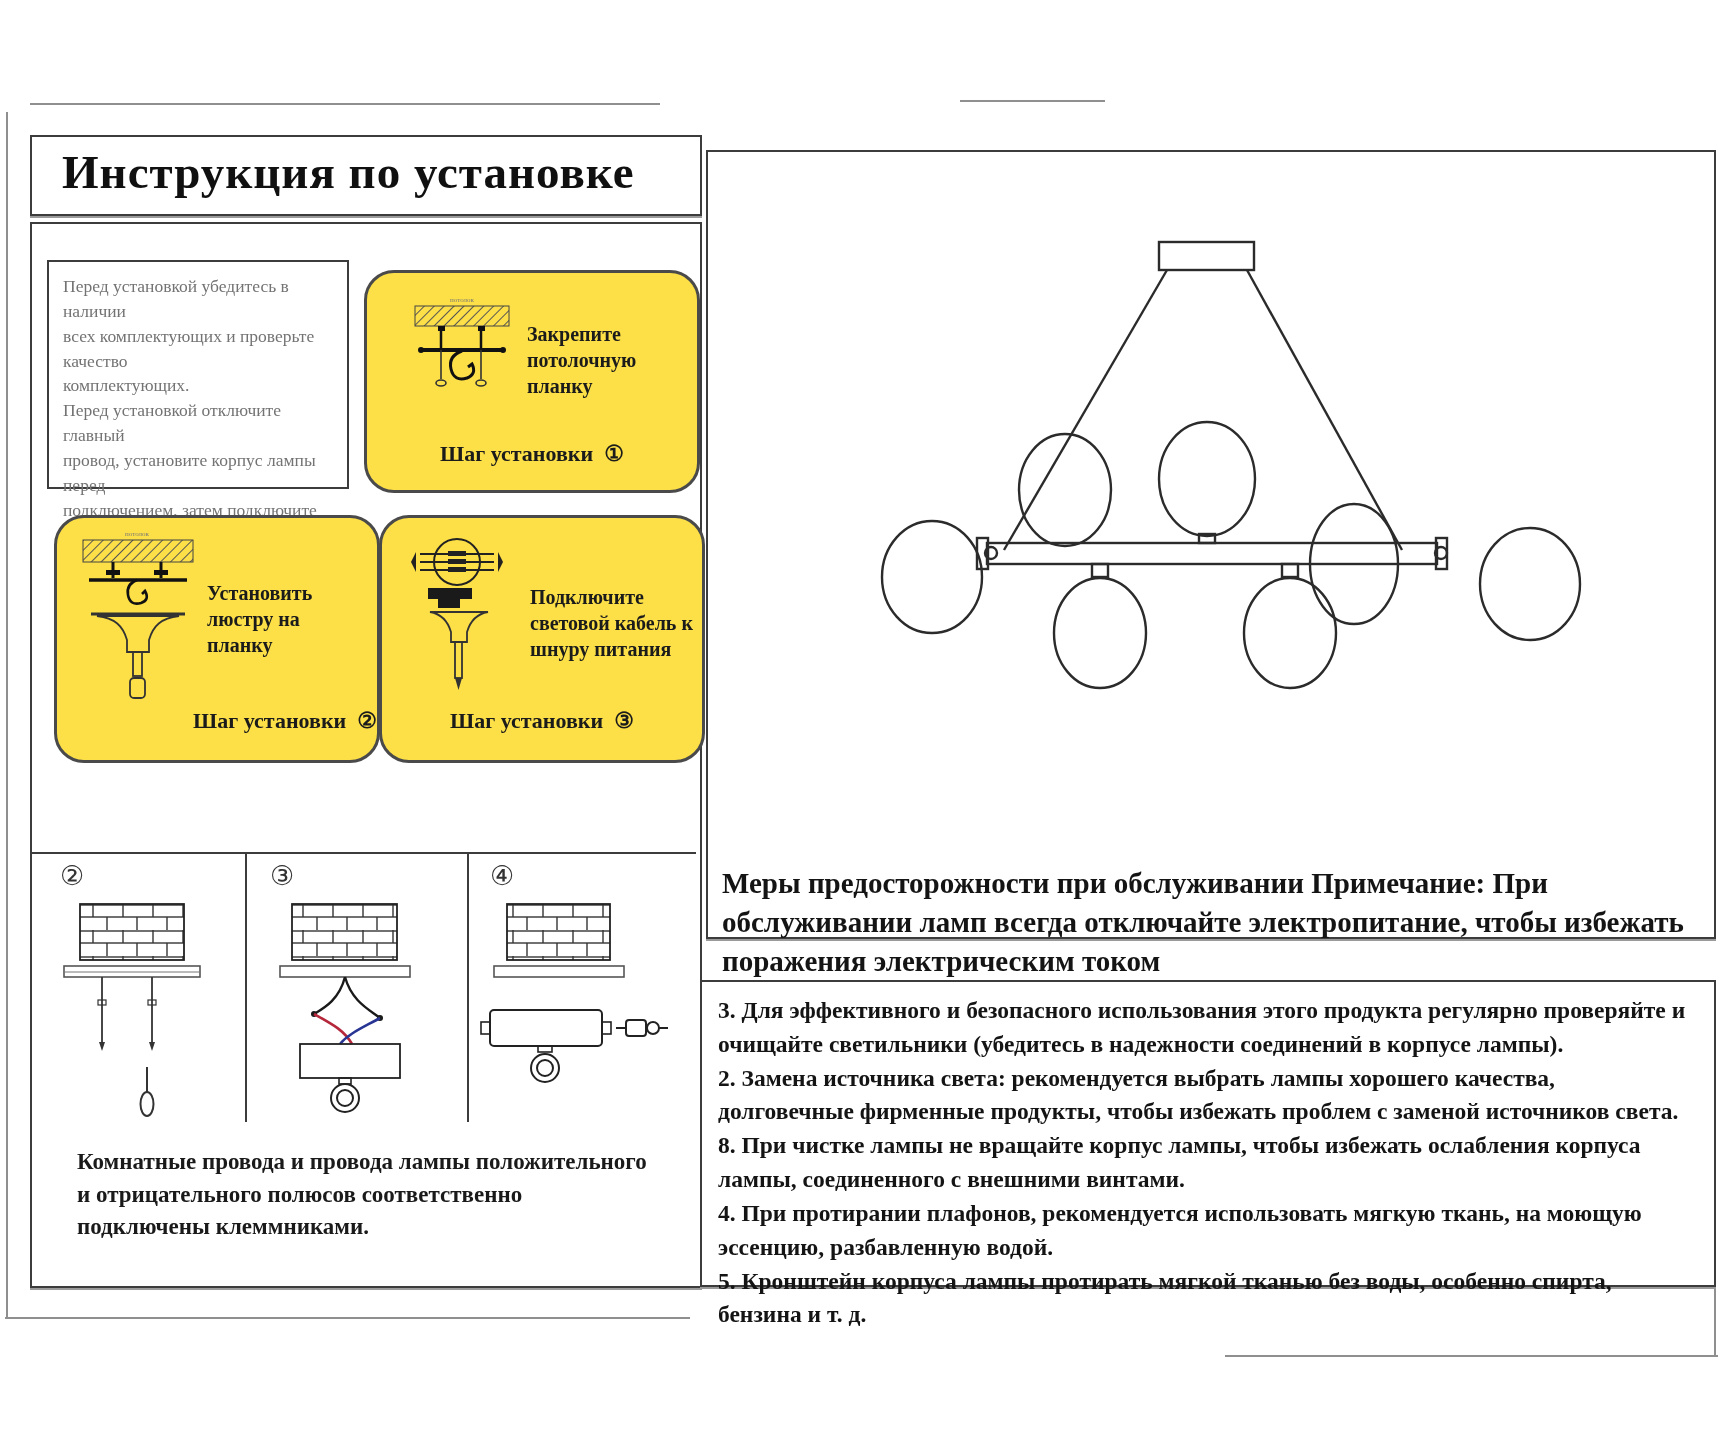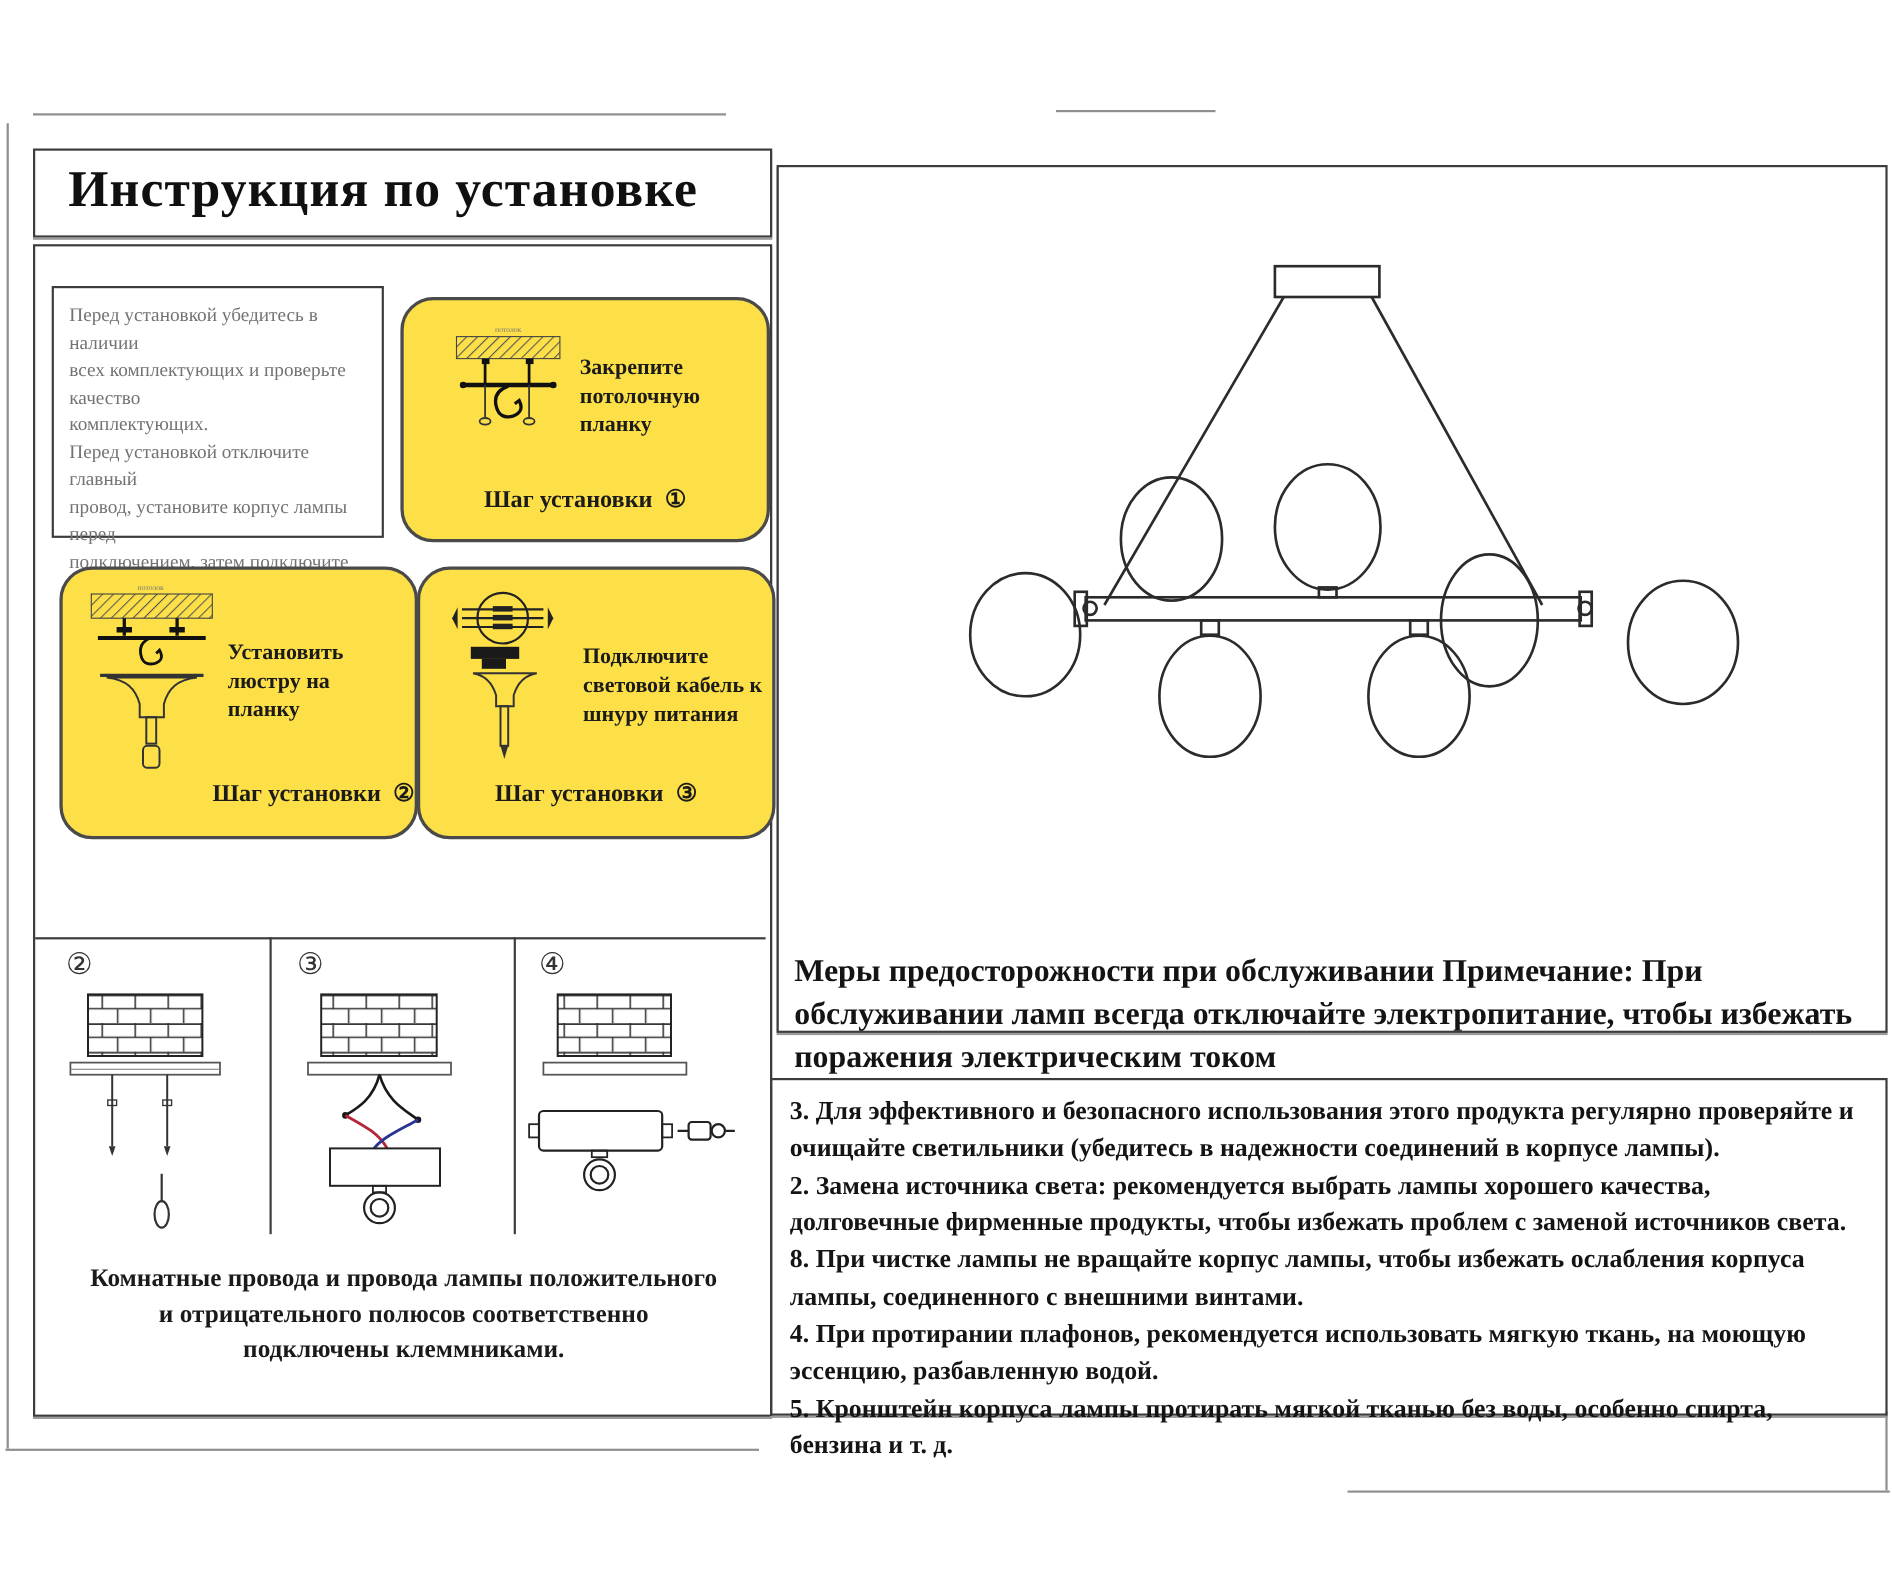--- a/index.html
+++ b/index.html
@@ -9,21 +9,21 @@
   .rbox{position:absolute;border:3px solid #4a4a4a;border-radius:30px;background:#fde047;}
   .cropline{position:absolute;background:#8f8f8f;}
   #title-box{left:30px;top:135px;width:668px;height:77px;border:2px solid #3c3c3c;box-shadow:0 2px 0 #9a9a9a;}
   #title-box h1{margin:0;padding:8px 0 0 30px;font-size:47px;font-weight:bold;letter-spacing:1px;color:#101010;}
   #left-main{left:30px;top:222px;width:668px;height:1062px;border:2px solid #3c3c3c;box-shadow:0 2px 0 #9a9a9a;}
   #notice-box{left:15px;top:36px;width:298px;height:225px;border:2px solid #3c3c3c;}
   #notice-text{padding:12px 10px 0 14px;font-size:17.5px;font-weight:normal;line-height:1.42;white-space:pre-line;color:#737373;}
   .step-caption{font-size:20px;font-weight:bold;line-height:1.3;color:#1b1b1b;}
   .step-label{position:absolute;width:100%;text-align:center;font-size:22px;font-weight:bold;color:#1b1b1b;}
   .badge{position:absolute;font-size:27px;color:#333;font-weight:normal;}
-  #wiring-note{left:45px;top:922px;width:580px;text-align:center;font-size:23px;font-weight:bold;line-height:1.42;color:#1a1a1a;}
+  #wiring-note{left:45px;top:922px;width:580px;font-size:23px;font-weight:bold;line-height:1.42;color:#1a1a1a;}
   #right-top{left:706px;top:150px;width:1006px;height:785px;border:2px solid #3c3c3c;box-shadow:0 2px 0 #9a9a9a;}
   #caution{position:absolute;left:14px;top:712px;width:978px;font-size:29px;font-weight:bold;line-height:1.35;color:#141414;}
   #right-bottom{left:700px;top:980px;width:1012px;height:303px;border:2px solid #3c3c3c;box-shadow:0 2px 0 #9a9a9a;}
   #right-bottom .list{padding:12px 20px 0 16px;}
   #right-bottom p{margin:0;font-size:23.5px;font-weight:bold;line-height:1.44;color:#141414;}
   svg{display:block;}
   .vline{position:absolute;width:2px;background:#3c3c3c;}
   .hline{position:absolute;height:2px;background:#3c3c3c;}
 </style>
 </head>

